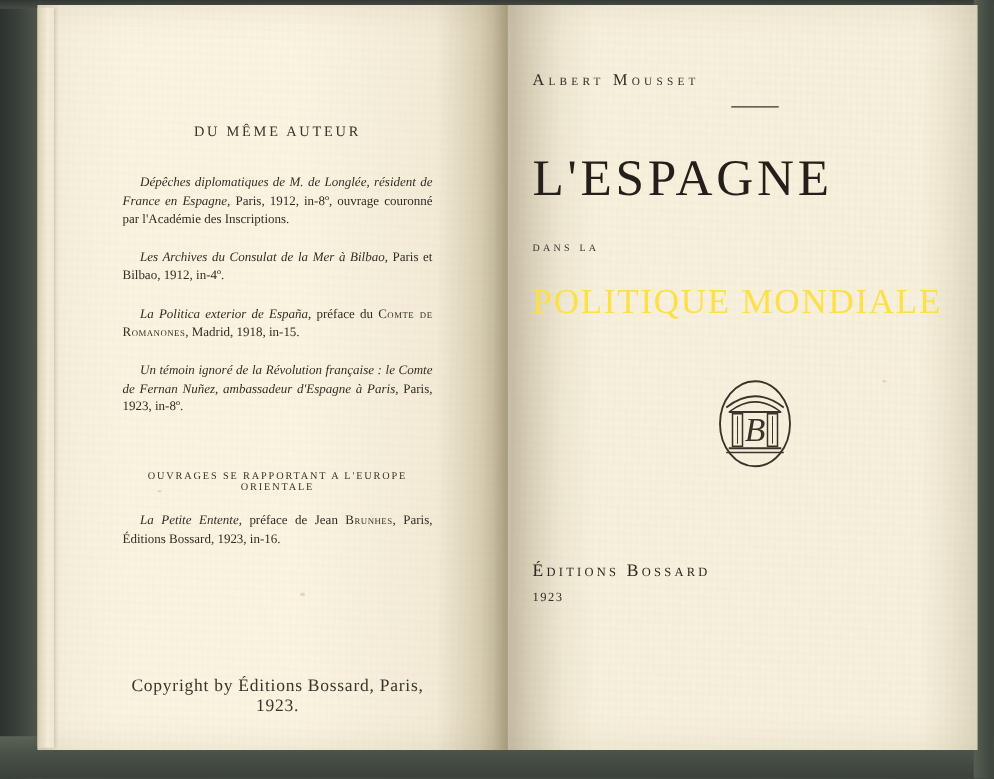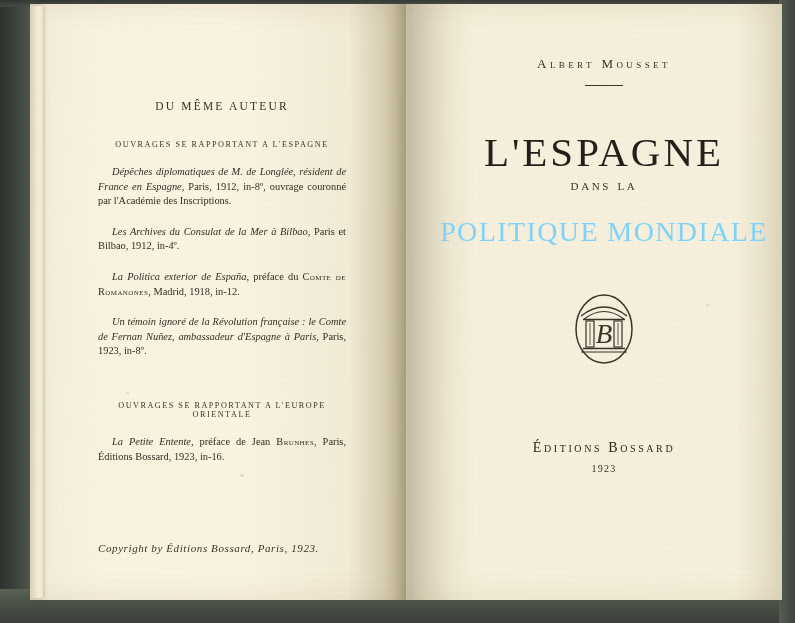--- a/index.html
+++ b/index.html
@@ -184,67 +184,67 @@
   .sc {
     font-variant: small-caps;
     font-style: normal;
     letter-spacing: .4px;
   }
   .copyright {
     position: absolute;
     left: 68px;
     top: 538px;
     width: 248px;
-    text-align: left;
-    font-size: 11px;
-    font-style: italic;
+    text-align: center;
+    font-size: 14px;
     letter-spacing: .6px;
     color: #3a342b;
   }
 
   
   .recto-block {
     position: absolute;
     left: 396px;
     top: 0;
     width: 356px;
-    text-align: center;
+    text-align: left;
     color: #2b2721;
   }
   .author {
     margin-top: 52px;
     font-size: 13px;
     letter-spacing: 3.4px;
     font-variant: small-caps;
     color: #322d26;
   }
   .rule {
     width: 38px;
     height: 1.4px;
     background: #3a342b;
     margin: 13px auto 0 auto;
   }
   .title-main {
-    margin-top: 42px;
+    margin-top: 32px;
     font-size: 41px;
     letter-spacing: 3px;
     color: #241f1a;
     font-family: "Liberation Serif", serif;
   }
   .dans-la {
-    font-size: 16px;
+    margin-top: 26px;
+    font-size: 11px;
     letter-spacing: 2.6px;
     font-variant: small-caps;
     color: #3a342c;
   }
   .title-sub {
     margin-top: 22px;
     font-size: 28px;
     letter-spacing: 1.4px;
-    color: #7dd3fc;
+    color: #fde047;
   }
 
   
   .emblem-wrap {
     margin-top: 42px;
     display: flex;
     justify-content: center;
   }
 
   
@@ -293,32 +293,31 @@
     <div class="leaf leaf-verso">
       <div class="leaf-edge-left"></div>
       <div class="paper-grain"></div>
       <div class="foxing" style="left:210px; top:470px; width:4px; height:3px;"></div>
       <div class="foxing" style="left:96px; top:388px; width:3px; height:2px;"></div>
 
       <div class="verso-block">
 
         <div class="head-main">DU MÊME AUTEUR</div>
 
-        <div class="head-section">OUVRAGES SE RAPPORTANT A L'ESPAGNE</div>
 
         <div class="entry">
           <i>Dépêches diplomatiques de M. de Longlée, résident de France en Espagne,</i><span> Paris, 1912, in-8º, ouvrage couronné par l'Académie des Inscriptions.</span>
         </div>
 
         <div class="entry">
           <i>Les Archives du Consulat de la Mer à Bilbao,</i><span> Paris et Bilbao, 1912, in-4º.</span>
         </div>
 
         <div class="entry">
-          <i>La Politica exterior de España,</i><span> préface du </span><span class="sc">Comte de Romanones</span><span>, Madrid, 1918, in-12.</span>
+          <i>La Politica exterior de España,</i><span> préface du </span><span class="sc">Comte de Romanones</span><span>, Madrid, 1918, in-15.</span>
         </div>
 
 
         <div class="entry">
           <i>Un témoin ignoré de la Révolution française : le Comte de Fernan Nuñez, ambassadeur d'Espagne à Paris,</i><span> Paris, 1923, in-8º.</span>
         </div>
 
         <div class="head-section second">OUVRAGES SE RAPPORTANT A L'EUROPE ORIENTALE</div>
 
 

